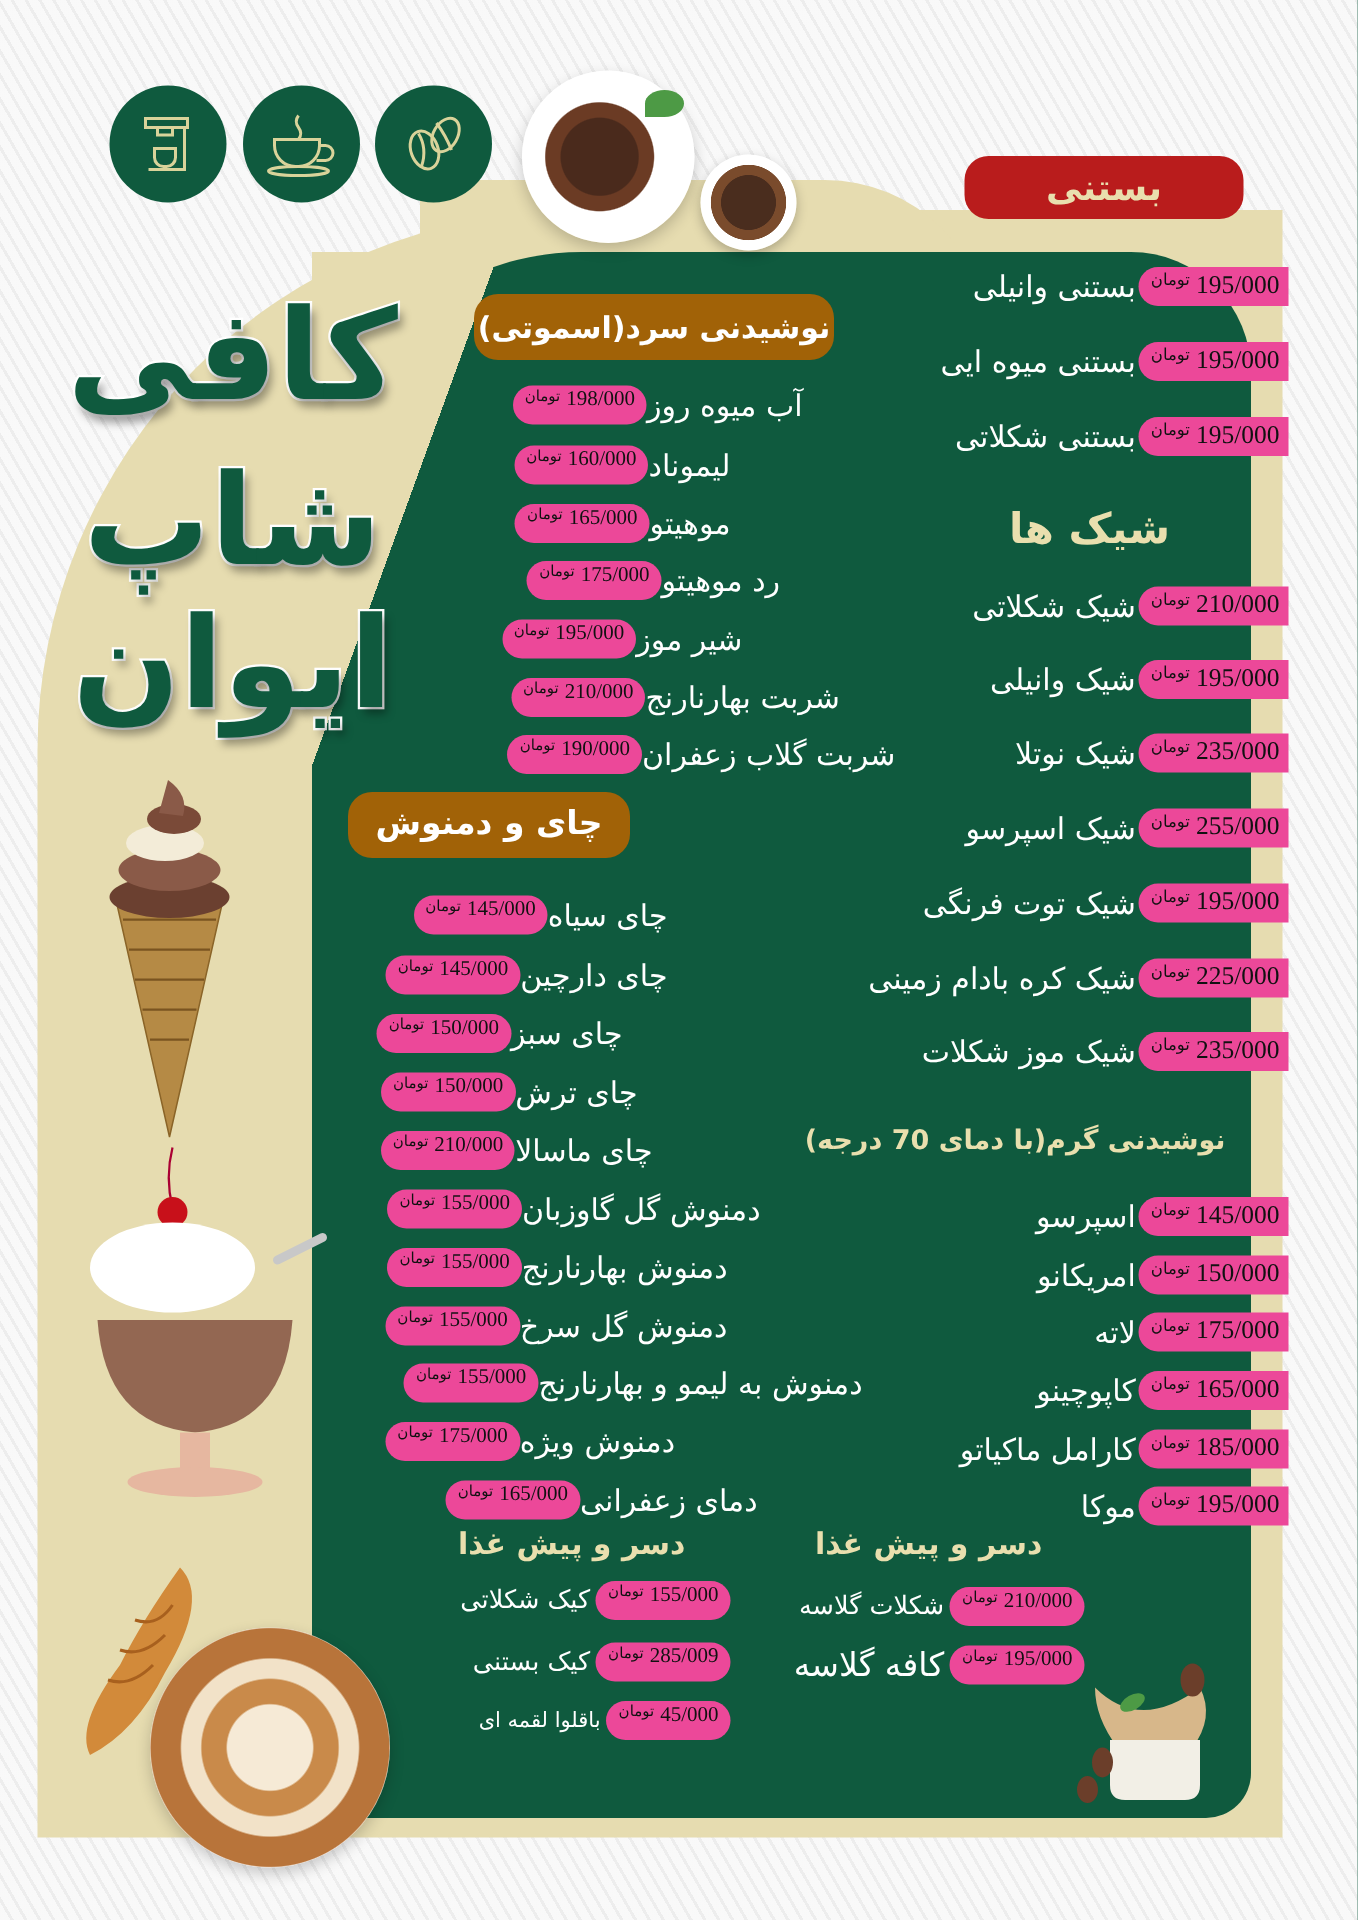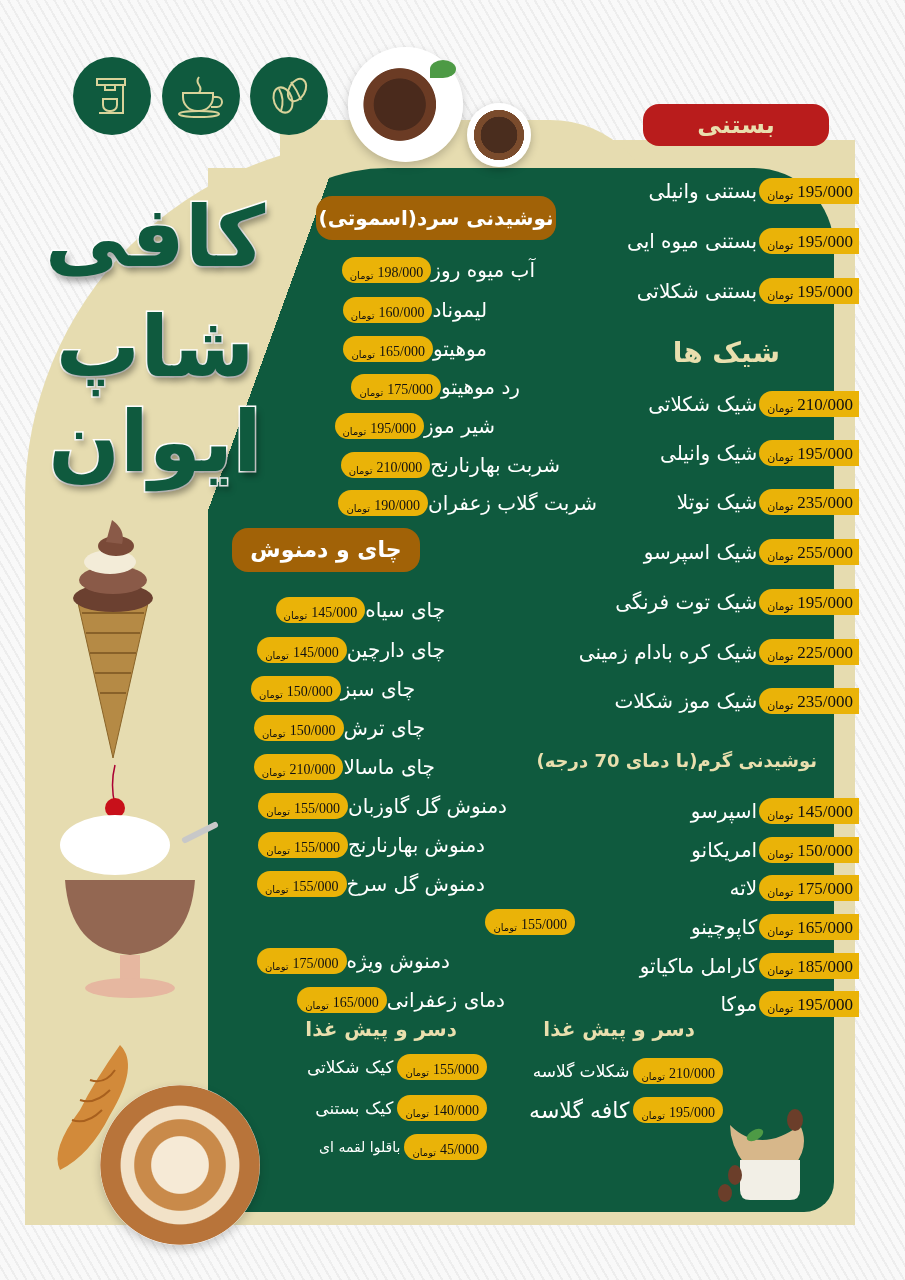--- a/index.html
+++ b/index.html
@@ -62,22 +62,22 @@
   .pill-dark { background: #b91c1c; color: #e9dfae; }
   .pill-light { background: #a16207; color: #ffffff; }
   .section-head {
     position: absolute; direction: rtl; color: #e9dfae; font-weight: bold; font-size: 24px;
   }
   .row {
     position: absolute; display: flex; align-items: center; direction: rtl; height: 30px;
   }
   .row .name { color: #ffffff; font-size: 20px; white-space: nowrap; }
   .price {
-    background: #eab308; color: #111; border-radius: 14px;
-    display: flex; align-items: flex-end; gap: 4px; direction: ltr;
+    background: #ec4899; color: #111; border-radius: 14px;
+    display: flex; align-items: flex-start; gap: 4px; direction: ltr;
     padding: 2px 8px; height: 22px; white-space: nowrap;
   }
   .price .num { font-size: 17px; font-family: Liberation Serif, serif; }
   .price .cur { font-size: 11px; }
   
   .r-right { right: 46px; }
   .r-right .price { margin-left: 2px; border-radius: 14px 0 0 14px; padding-right: 6px; }
   .r-left .price { margin-left: 14px; }
   .small-price .num { font-size: 14px; }
   .small-price .cur { font-size: 10px; }
@@ -348,20 +348,21 @@
     </div>
 </div>
 <div class="row r-left" style="right:420px; top:869px">
   <span class="name">دمنوش گل سرخ</span>
   <div class="price small-price">
       <span class="cur">تومان</span>
       <span class="num">155/000</span>
     </div>
 </div>
 <div class="row r-left" style="right:330px; top:907px">
+  <span class="name">دمنوش به لیمو و بهارنارنج</span>
   <div class="price small-price">
       <span class="cur">تومان</span>
       <span class="num">155/000</span>
     </div>
 </div>
 <div class="row r-left" style="right:455px; top:946px">
   <span class="name">دمنوش ویژه</span>
   <div class="price small-price">
       <span class="cur">تومان</span>
       <span class="num">175/000</span>
@@ -395,21 +396,21 @@
 <div class="row" style="right:418px; top:1052px">
   <div class="price small-price" style="margin-left:4px">
       <span class="cur">تومان</span>
       <span class="num">155/000</span>
     </div>
   <span class="name" style="font-size:17px">کیک شکلاتی</span>
 </div>
 <div class="row" style="right:418px; top:1093px">
   <div class="price small-price" style="margin-left:4px">
       <span class="cur">تومان</span>
-      <span class="num">140/000</span>
+      <span class="num">285/009</span>
     </div>
   <span class="name" style="font-size:17px">کیک بستنی</span>
 </div>
 <div class="row" style="right:418px; top:1132px">
   <div class="price small-price" style="margin-left:4px">
       <span class="cur">تومان</span>
       <span class="num">45/000</span>
     </div>
   <span class="name" style="font-size:14px">باقلوا لقمه ای</span>
 </div>

